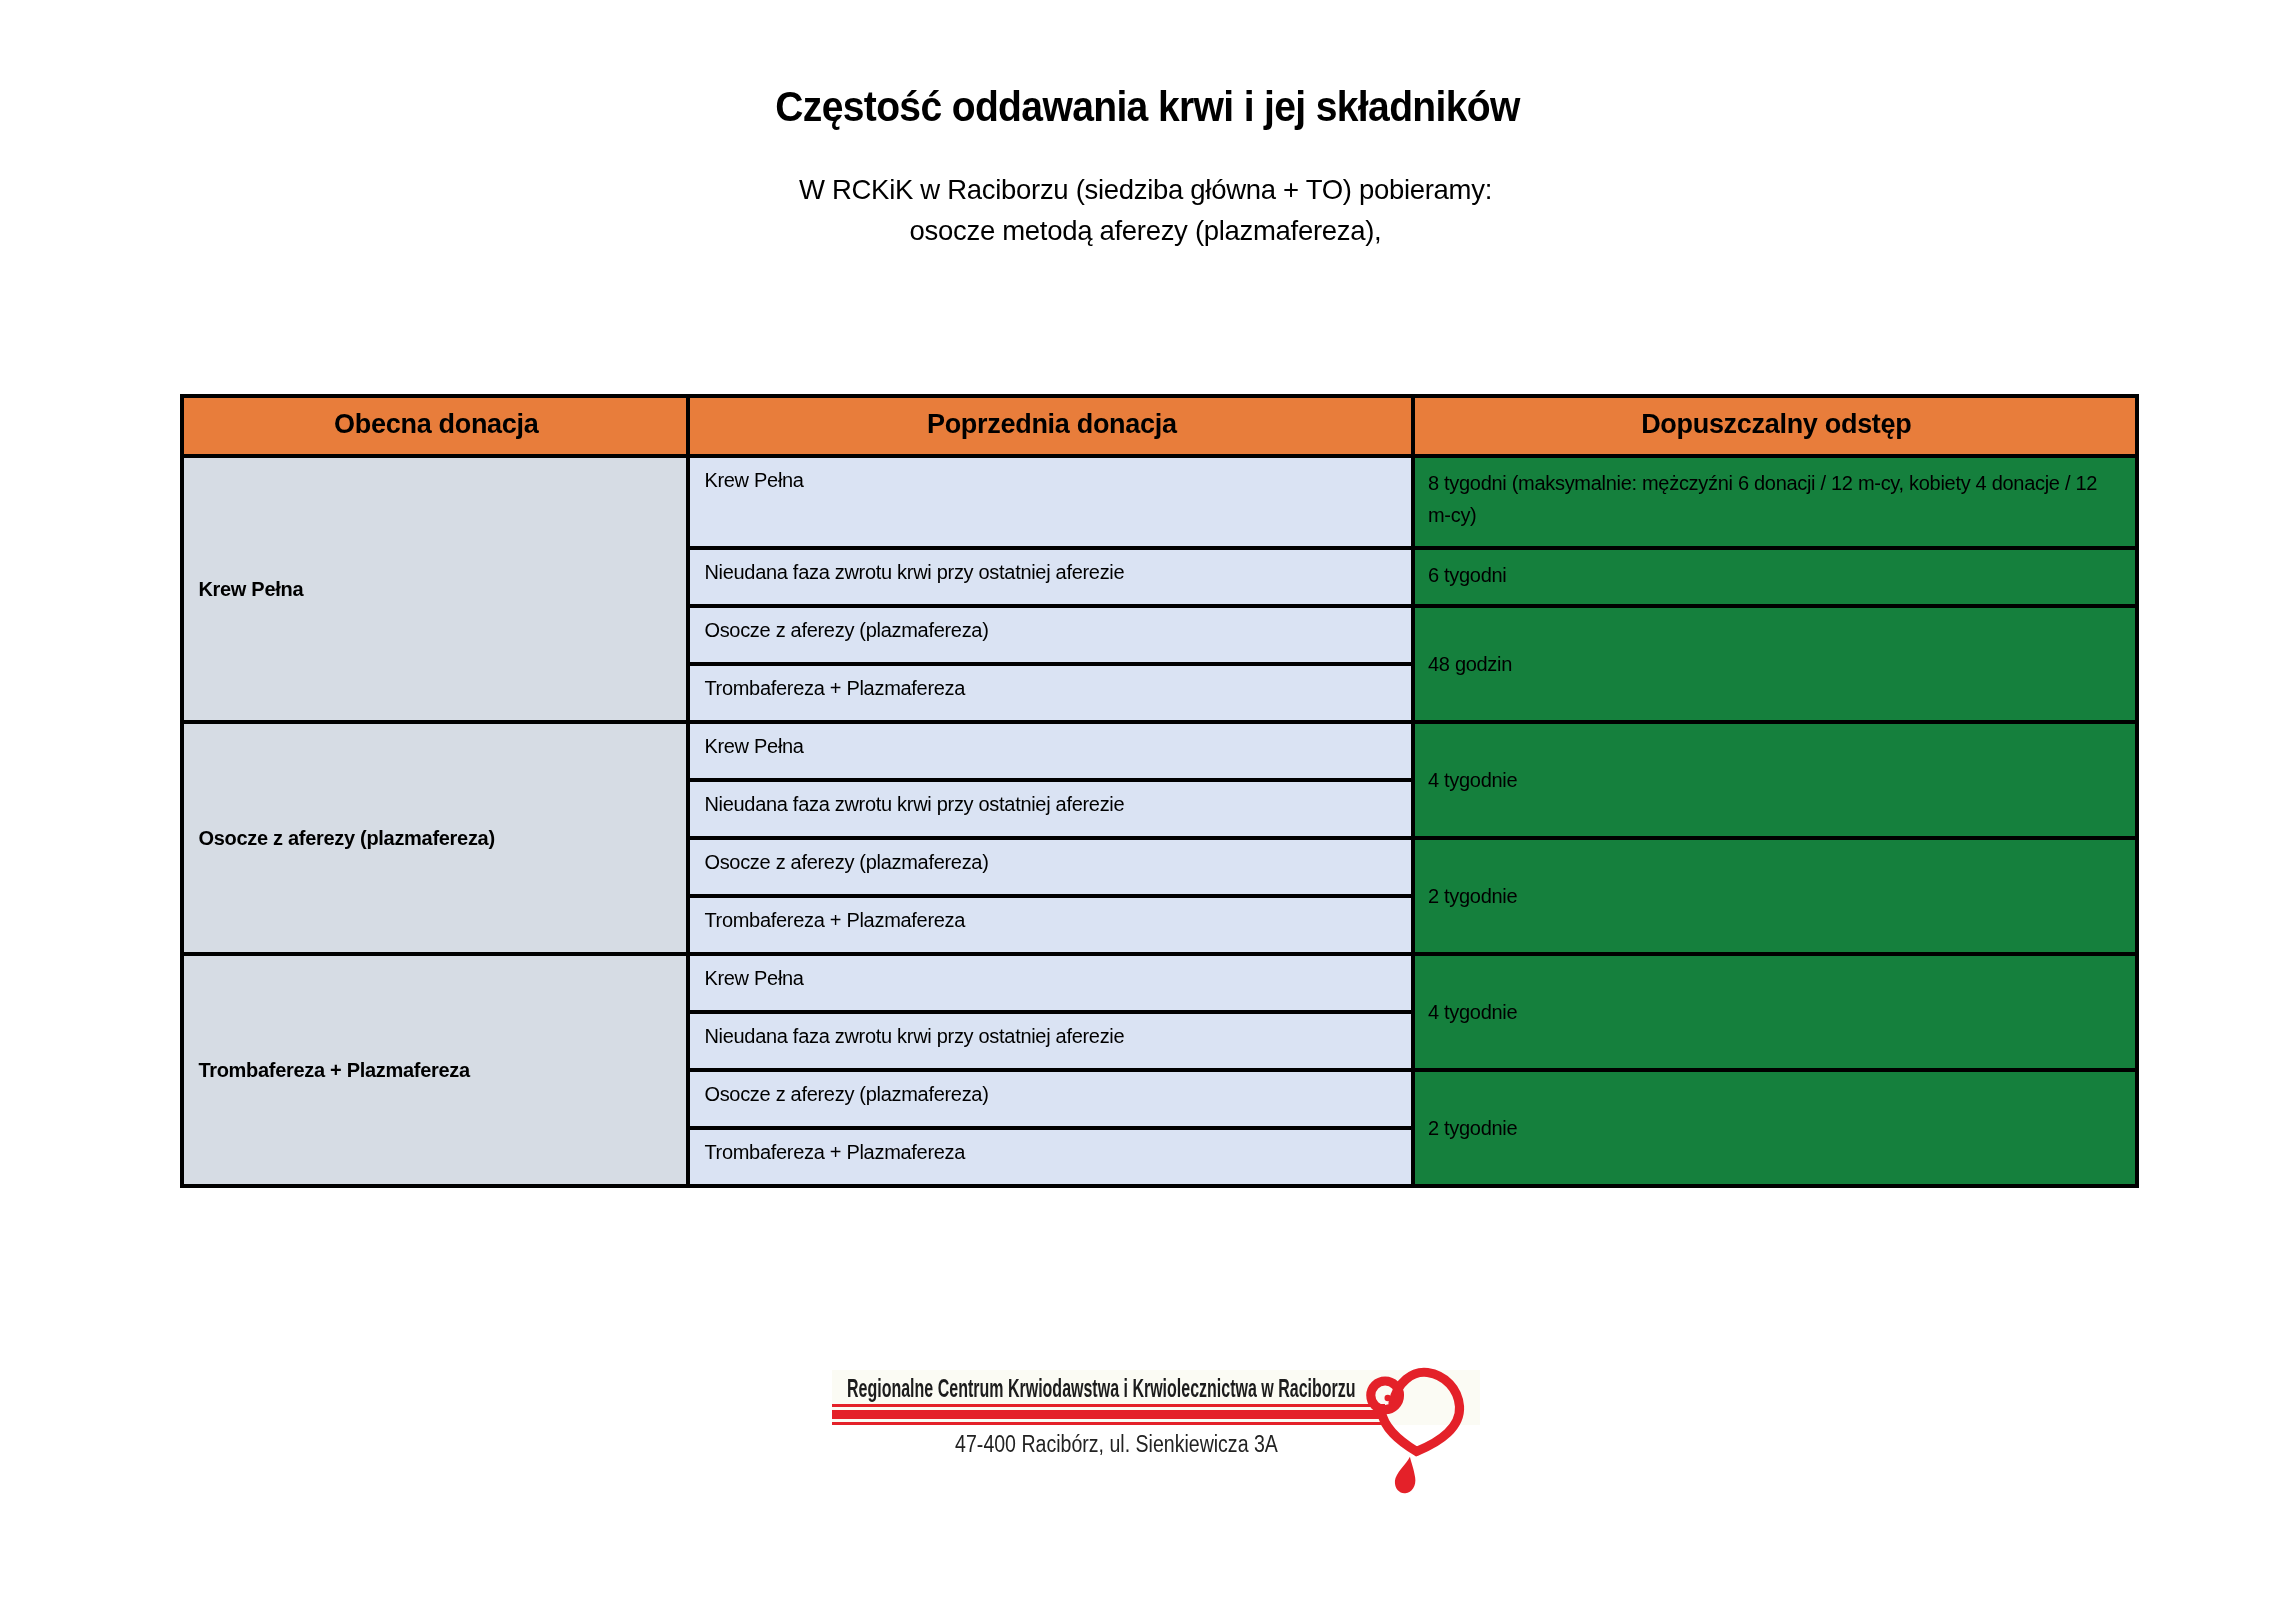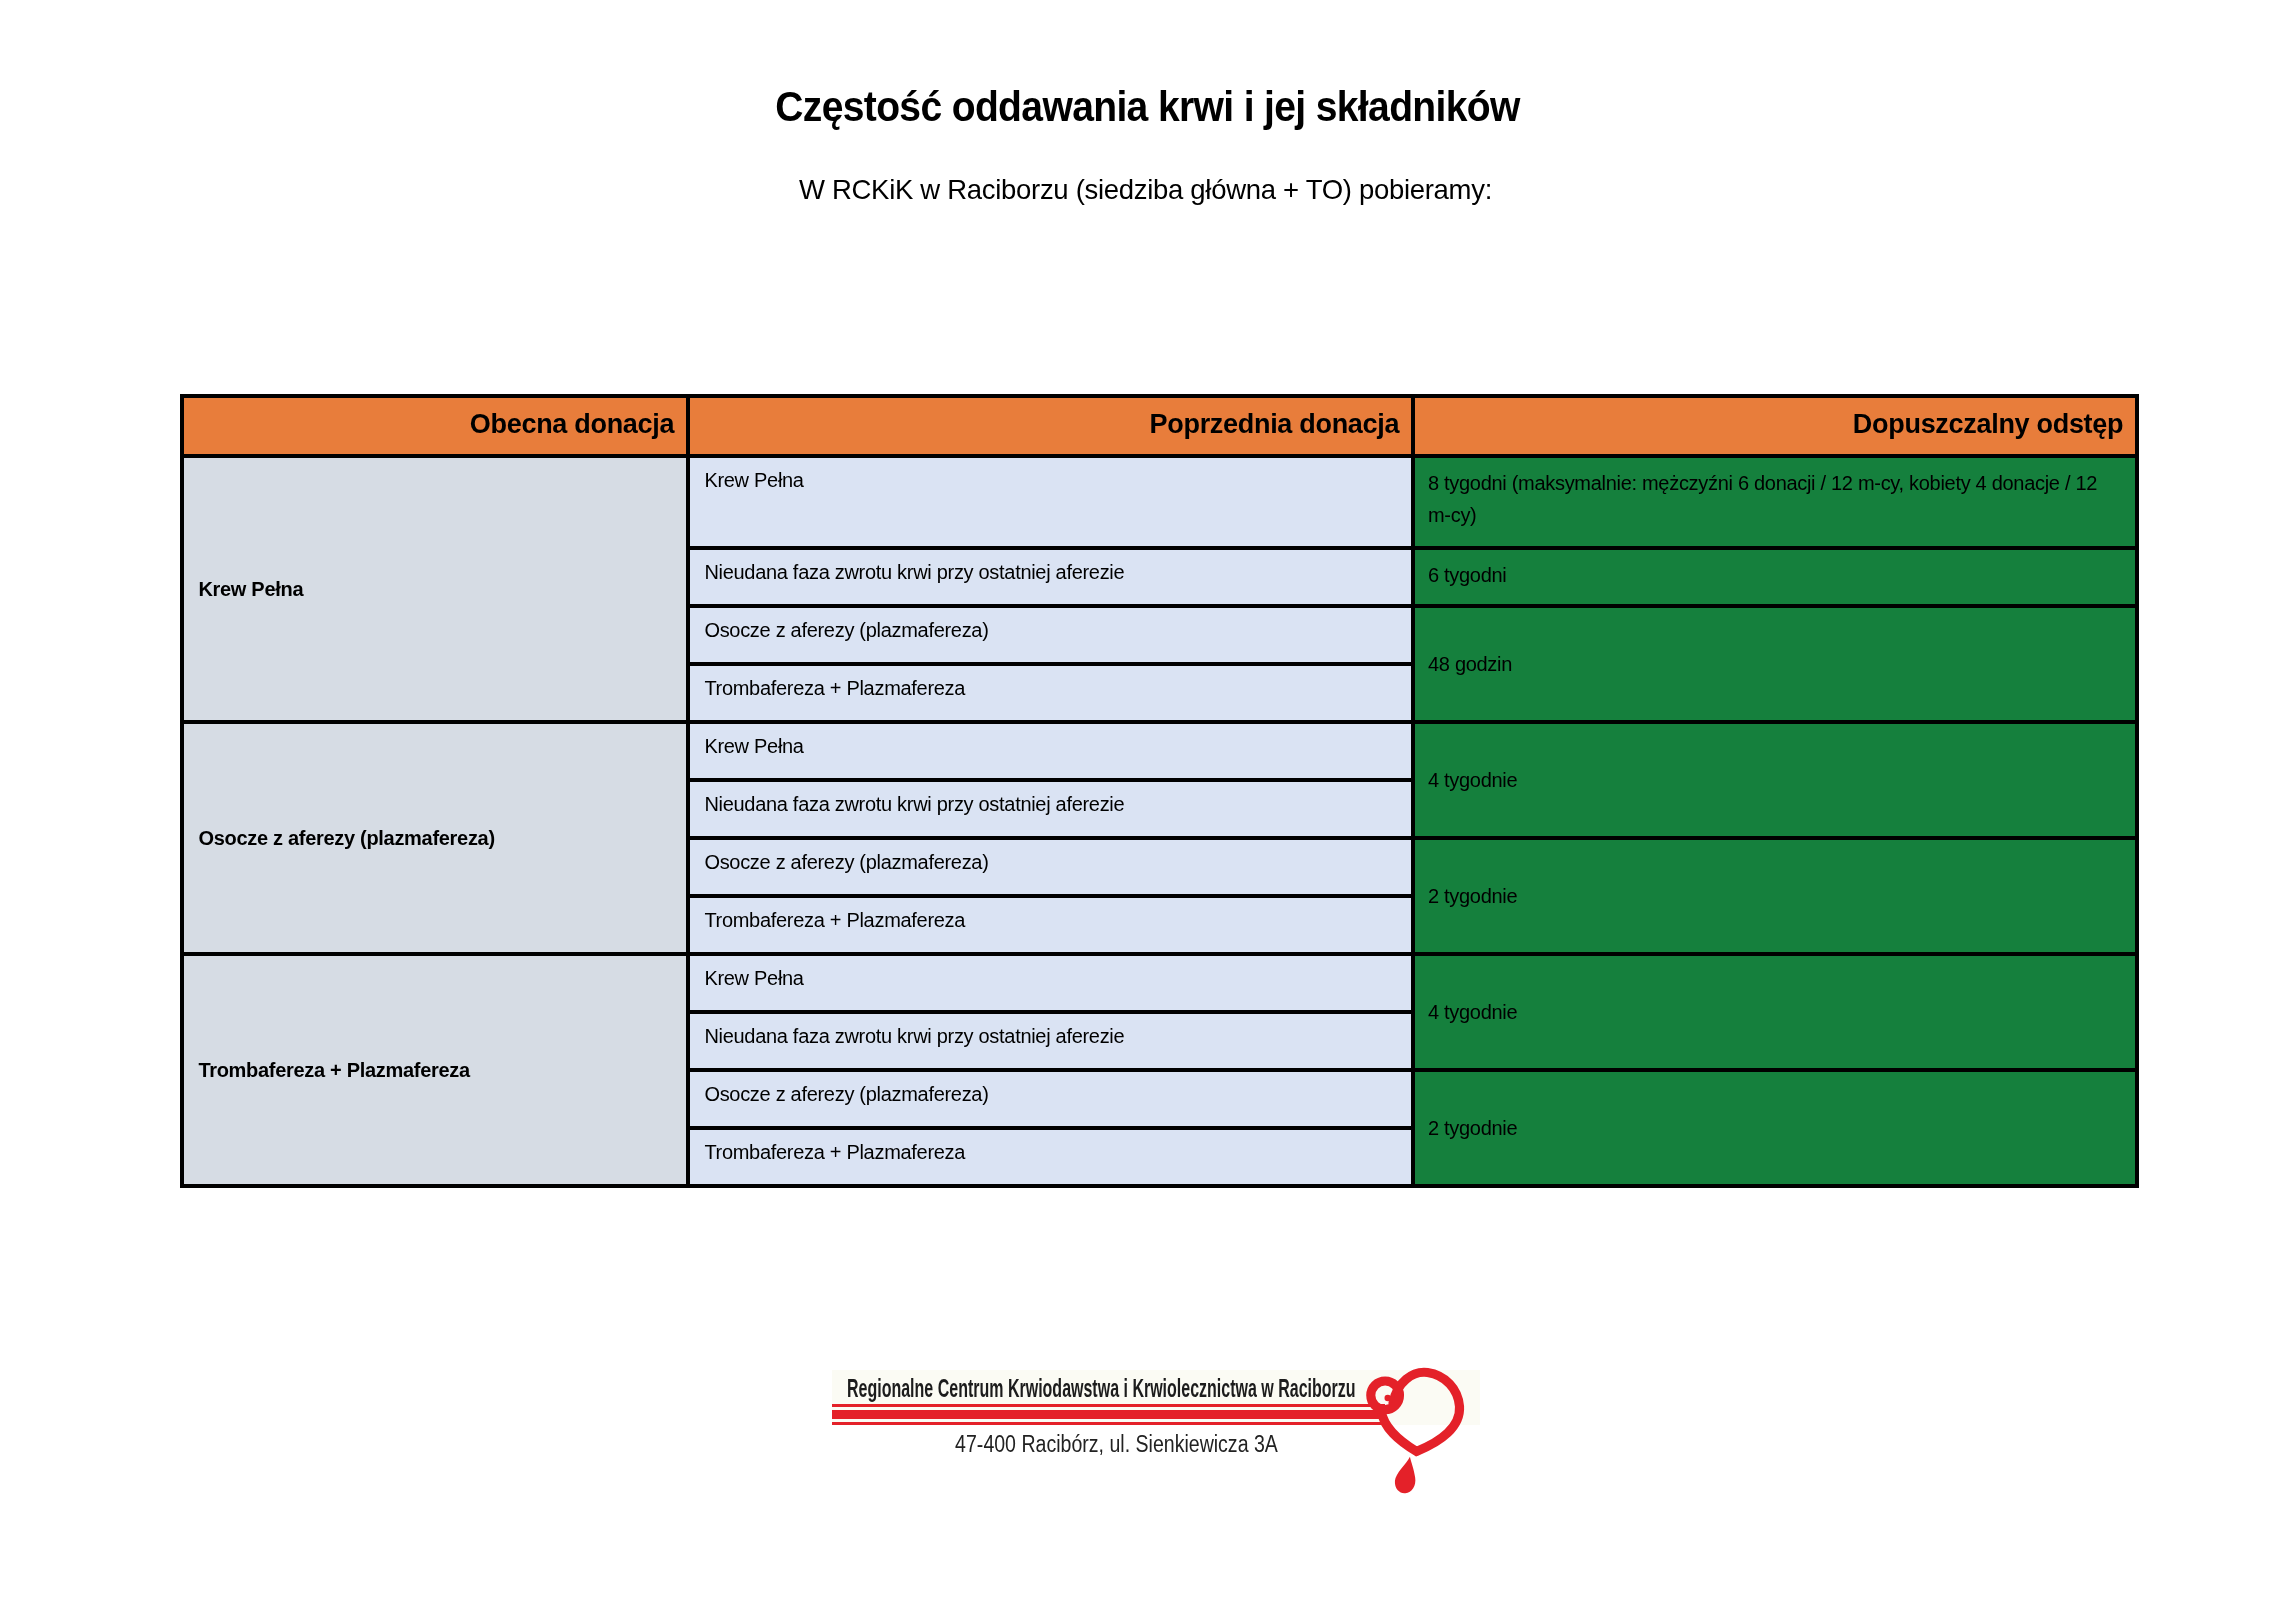--- a/index.html
+++ b/index.html
@@ -52,21 +52,21 @@
   table.donation th,
   table.donation td {
     border: 4.6px solid #000000;
     letter-spacing: -0.3px;
   }
   table.donation th {
     background: #E87D3B;
     height: 60px;
     font-size: 27px;
     font-weight: bold;
-    text-align: right;
+    text-align: center;
     vertical-align: middle;
     padding: 0 11.8px 3.9px 14.4px;
   }
   table.donation td { height: 58px; font-size: 20px; }
   tr.tall td { height: 92px; }
 
   td.c-cur {
     background: #D6DCE4;
     font-weight: bold;
     font-size: 27px;
@@ -131,20 +131,21 @@
 </style>
 </head>
 <body>
 
 <div class="title-wrap">
   <h1>Częstość oddawania krwi i jej składników</h1>
 </div>
 
 <div class="subtitle-wrap">
   <div class="intro-line">W RCKiK w Raciborzu (siedziba główna + TO) pobieramy:</div>
+  <div class="intro-line">osocze metodą aferezy (plazmafereza),</div>
 </div>
 
 <table class="donation">
   <colgroup>
     <col style="width:506px">
     <col style="width:725px">
     <col style="width:724px">
   </colgroup>
   <thead>
     <tr>

